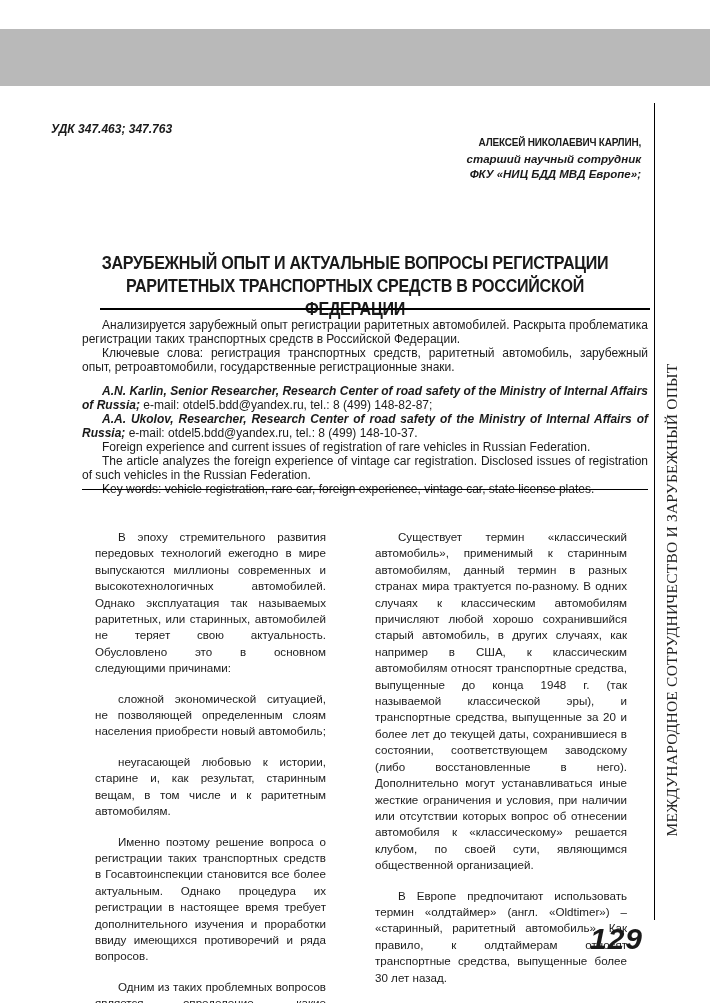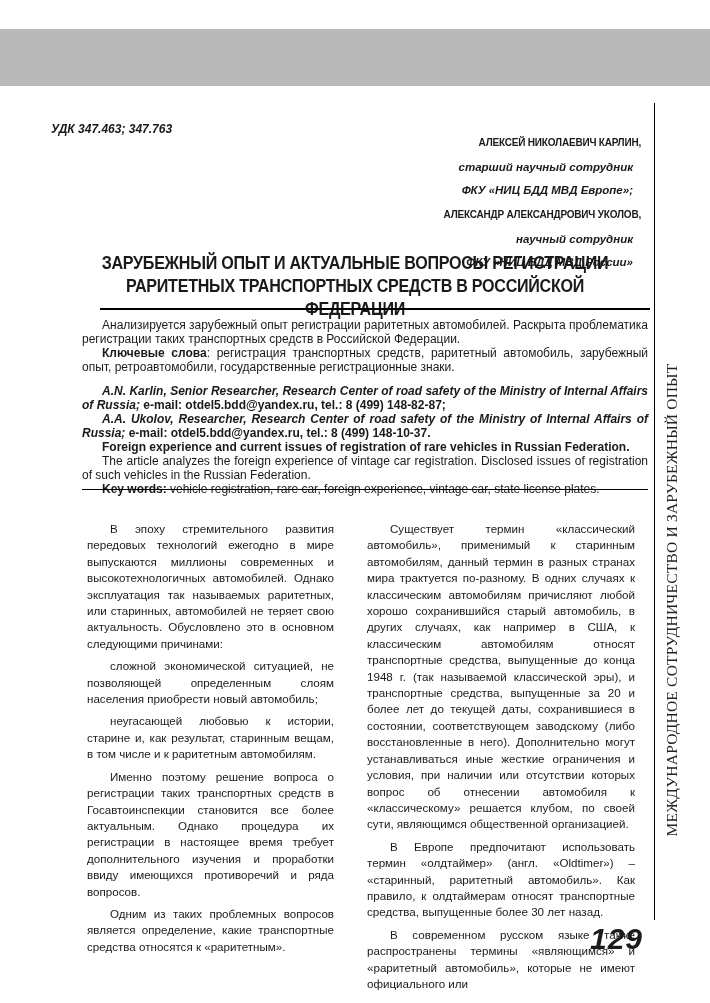--- a/index.html
+++ b/index.html
@@ -4,57 +4,52 @@
 <style>
   html, body { margin: 0; padding: 0; background: #ffffff; }
   body { width: 710px; height: 1003px; position: relative; overflow: hidden; color: #1a1a1a; font-family: "Liberation Sans", sans-serif; }
   .band { position: absolute; left: 0; top: 29px; width: 710px; height: 57px; background: #b9b9b9; }
   .vrule { position: absolute; left: 654px; top: 103px; width: 1px; height: 817px; background: #000; }
   .side-text { position: absolute; left: 672px; top: 600px; width: 0; height: 0; }
   .side-text span { position: absolute; white-space: nowrap; transform: translate(-50%, -50%) rotate(-90deg); font-family: "Liberation Serif", serif; font-size: 15.5px; letter-spacing: 0.2px; color: #222; }
   .udk { position: absolute; left: 51px; top: 122px; font-size: 12px; font-weight: bold; font-style: italic; }
   .authors { position: absolute; right: 69px; top: 134px; text-align: right; }
   .author-name { font-size: 10px; font-weight: bold; letter-spacing: -0.2px; margin: 0; line-height: 18px; }
-  .author-pos { font-size: 11.5px; font-weight: bold; font-style: italic; line-height: 15px; margin: 8px; }
+  .author-pos { font-size: 11.5px; font-weight: bold; font-style: italic; line-height: 15px; margin: 0; }
   .author-block + .author-block { margin-top: 6px; }
   .title { position: absolute; left: 60px; width: 590px; top: 252px; text-align: center; font-size: 17.5px; font-weight: bold; line-height: 23px; letter-spacing: -0.3px; transform: scaleX(0.92); transform-origin: center; }
   .hrule-thick { position: absolute; left: 100px; top: 308px; width: 550px; height: 2px; background: #000; }
   .abstract { position: absolute; left: 82px; width: 566px; top: 318px; font-size: 12px; line-height: 14px; text-align: justify; }
   .abstract p { margin: 0; text-indent: 20px; }
   .abstract .gap { height: 10px; }
   .hrule-thin { position: absolute; left: 82px; top: 489px; width: 566px; height: 1px; background: #000; }
   .col { position: absolute; top: 515px; width: 259px; font-size: 11.6px; line-height: 16.4px; text-align: justify; }
-  .col p { margin: 6px; text-indent: 23px; }
+  .col p { margin: 14px; text-indent: 23px; }
   .col-left { left: 81px; }
   .col-right { left: 361px; width: 280px; }
   .page-num { position: absolute; left: 590px; top: 922px; font-size: 30px; font-weight: bold; letter-spacing: 1px; font-style: italic; }
-  b, strong { font-weight: bold; }
+  b, strong { font-weight: normal; }
   .bi { font-weight: bold; font-style: italic; }
 </style>
 </head>
 <body>
 
 <div class="band"></div>
 <div class="vrule"></div>
 <div class="side-text">
   <span>МЕЖДУНАРОДНОЕ СОТРУДНИЧЕСТВО И ЗАРУБЕЖНЫЙ ОПЫТ</span>
 </div>
 
 <div class="udk">УДК 347.463; 347.763</div>
 
 <div class="authors">
   <div class="author-block">
     <p class="author-name">АЛЕКСЕЙ НИКОЛАЕВИЧ КАРЛИН,</p>
     <p class="author-pos">старший научный сотрудник</p>
     <p class="author-pos">ФКУ «НИЦ БДД МВД Европе»;</p>
-  </div>
-  <div class="author-block">
-    <p class="author-name">АЛЕКСАНДР АЛЕКСАНДРОВИЧ УКОЛОВ,</p>
-    <p class="author-pos">научный сотрудник</p>
-    <p class="author-pos">ФКУ «НИЦ БДД МВД России»</p>
   </div>
 </div>
 
 <div class="title">
   <div>ЗАРУБЕЖНЫЙ ОПЫТ И АКТУАЛЬНЫЕ ВОПРОСЫ РЕГИСТРАЦИИ</div>
   <div>РАРИТЕТНЫХ ТРАНСПОРТНЫХ СРЕДСТВ В РОССИЙСКОЙ ФЕДЕРАЦИИ</div>
 </div>
 
 <div class="hrule-thick"></div>
 

